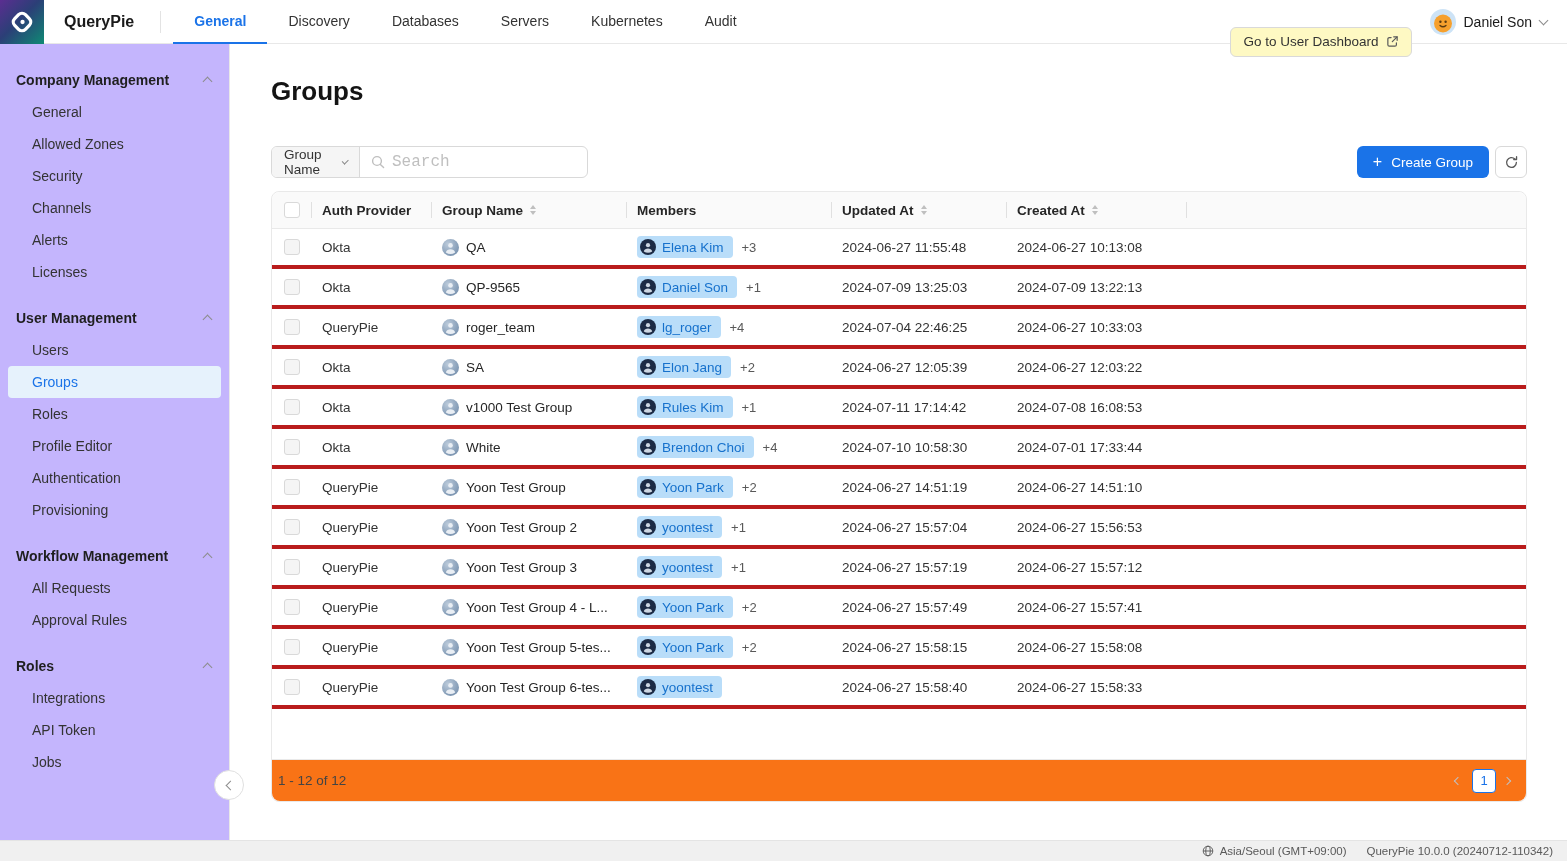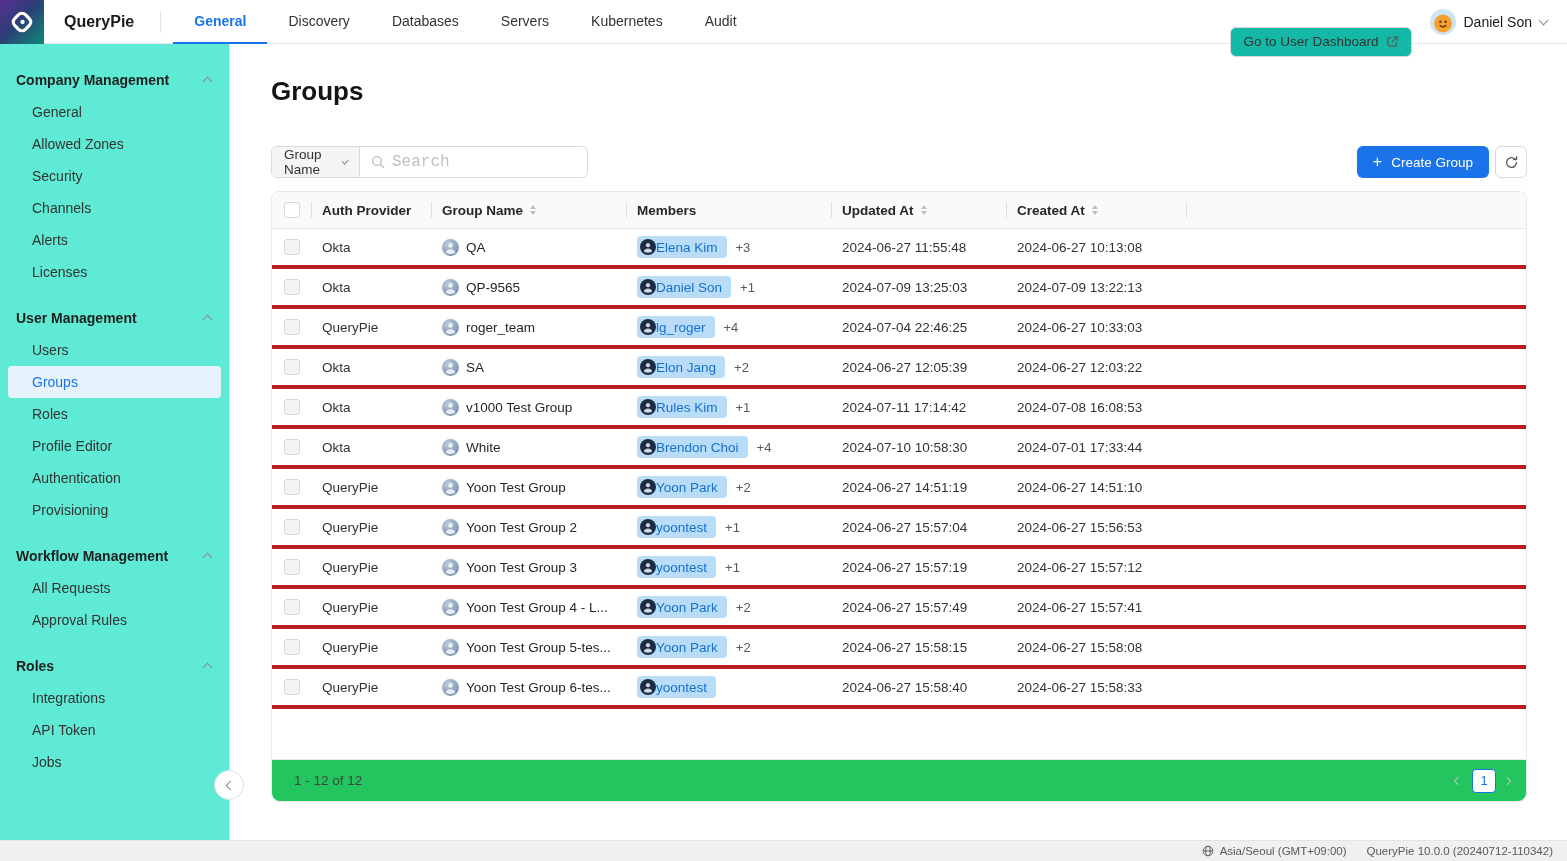--- a/index.html
+++ b/index.html
@@ -13,30 +13,30 @@
   .topnav { height:44px; display:flex; align-items:center; border-bottom:1px solid #e8e8e8; background:#fff; }
   .logo-sq { width:44px; height:44px; flex:0 0 44px; background:linear-gradient(135deg,#5b2e91 0%,#2b3f77 45%,#0f8a74 100%);
     display:flex; align-items:center; justify-content:center; }
   .brand { font-weight:700; font-size:16px; color:#1a1a1a; margin:0 26px 0 20px; }
   .nav-divider { width:1px; height:22px; background:#e3e3e3; }
   .tabs { display:flex; height:44px; margin-left:12px; }
   .tab { padding:0 21px; line-height:42px; font-size:14px; color:#333; cursor:pointer; border-bottom:2px solid transparent; }
   .tab.active { color:#1a73e8; font-weight:600; border-bottom-color:#1a73e8; }
   .topnav-right { margin-left:auto; display:flex; align-items:center; gap:18px; padding-right:20px; }
   .dash-btn { display:flex; align-items:center; gap:7px; height:30px; padding:0 12px; border:1px solid #d9d9d9;
-    border-radius:6px; background:#14b8a6; font-size:13.5px; color:#333; cursor:pointer;margin-top:40px; }
+    border-radius:6px; background:#fef9c3; font-size:13.5px; color:#333; cursor:pointer;margin-top:40px; }
   .user-menu { display:flex; align-items:center; gap:8px; cursor:pointer; }
   .user-name { font-size:14px; color:#1a1a1a; }
   .chev { display:inline-block; width:7px; height:7px; border-left:1.6px solid #8c8c8c; border-top:1.6px solid #8c8c8c; }
   .chev.down { transform:rotate(225deg); margin-top:-3px; }
   .chev.up { transform:rotate(45deg); margin-top:3px; }
   .chev.left { transform:rotate(-45deg); margin-left:3px; }
   
   .layout { display:flex; height:796px; }
-  .sidebar { width:230px; flex:0 0 230px; border-right:1px solid #e8e8e8; padding-top:20px; position:relative; background:#5eead4; }
+  .sidebar { width:230px; flex:0 0 230px; border-right:1px solid #e8e8e8; padding-top:20px; position:relative; background:#c4b5fd; }
   .side-section { margin-bottom:14px; }
   .side-header { display:flex; align-items:center; justify-content:space-between; padding:6px 18px 6px 16px;
     font-size:14px; font-weight:700; color:#1f1f1f; cursor:pointer; height:32px; }
   .side-section:first-child .side-header .chev { border-color:#7ea6ef; }
   .side-item { height:32px; line-height:32px; margin:0 8px; padding-left:24px; border-radius:4px;
     font-size:14px; color:#333; cursor:pointer; white-space:nowrap; overflow:hidden; text-overflow:ellipsis; }
   .side-item.selected { background:#e6f2fc; color:#1a73e8; }
   .collapse-btn { position:absolute; top:726px; right:-15px; width:30px; height:30px; border-radius:50%;
     background:#fff; border:1px solid #e0e0e0; display:flex; align-items:center; justify-content:center; cursor:pointer; z-index:3; }
   
@@ -71,28 +71,28 @@
   .thead .c:not(.c6)::after { content:""; position:absolute; right:0; top:10px; bottom:10px; width:1px; background:#e0e0e0; }
   .sorter { display:inline-flex; flex-direction:column; gap:2px; margin-left:7px; }
   .sorter i { width:0; height:0; border-left:3.5px solid transparent; border-right:3.5px solid transparent; }
   .sorter .s-up { border-bottom:4px solid #bfbfbf; }
   .sorter .s-down { border-top:4px solid #bfbfbf; }
   .cb { width:16px; height:16px; border:1px solid #d9d9d9; border-radius:3px; background:#fff; cursor:pointer; display:inline-block; }
   .cb-row { background:#f5f5f5; }
   .trow { display:flex; align-items:center; height:40px; border-bottom:4px solid #b91c1c; font-size:13.5px; color:#333; }
   .gavatar, .chip-av { display:inline-flex; flex:0 0 auto; }
   .gname { margin-left:7px; color:#262626; white-space:nowrap; overflow:hidden; text-overflow:ellipsis; }
-  .chip { display:inline-flex; align-items:center; height:22px; padding:0 9px 0 3px; border-radius:4px;
+  .chip { display:inline-flex; align-items:center; gap:6px; height:22px; padding:0 9px 0 3px; border-radius:4px;
     background:#b9ddf9; color:#1671cc; cursor:pointer; max-width:160px; }
   .chip-name { white-space:nowrap; overflow:hidden; text-overflow:ellipsis; }
   .extra { margin-left:9px; color:#595959; font-size:13px; }
   .ts { color:#333; }
   .card-spacer { height:50px; border-bottom:none; }
-  .cfooter { display:flex; align-items:center; height:42px; background:#22c55e; border-top:1px solid #e9e9e9;
-    border-radius:0 0 8px 8px; padding:0 16px 0 22px; font-size:13.5px; color:#444; }
+  .cfooter { display:flex; align-items:center; height:42px; background:#f97316; border-top:1px solid #e9e9e9;
+    border-radius:0 0 8px 8px; padding:0 16px 0 6px; font-size:13.5px; color:#444; }
   .pager { margin-left:auto; display:flex; align-items:center; gap:11px; }
   .pg-arrow { color:#c0c0c0; font-size:14px; cursor:pointer; display:flex; align-items:center; }
   .pg-arrow .chev { border-color:#c0c0c0; width:6px; height:6px; }
   .page-box { width:24px; height:24px; border:1px solid #1a73e8; border-radius:4px; background:#fff; color:#1a73e8;
     font-size:13px; display:flex; align-items:center; justify-content:center; cursor:pointer; }
   
   .statusbar { position:absolute; left:0; bottom:0; width:100%; height:21px; background:#f0f0f0; border-top:1px solid #e4e4e4;
     display:flex; align-items:center; justify-content:flex-end; gap:20px; padding-right:14px; font-size:11.5px; color:#595959; }
   .statusbar .tz { display:flex; align-items:center; gap:6px; }
   .hidden-defs { position:absolute; width:0; height:0; overflow:hidden; }

